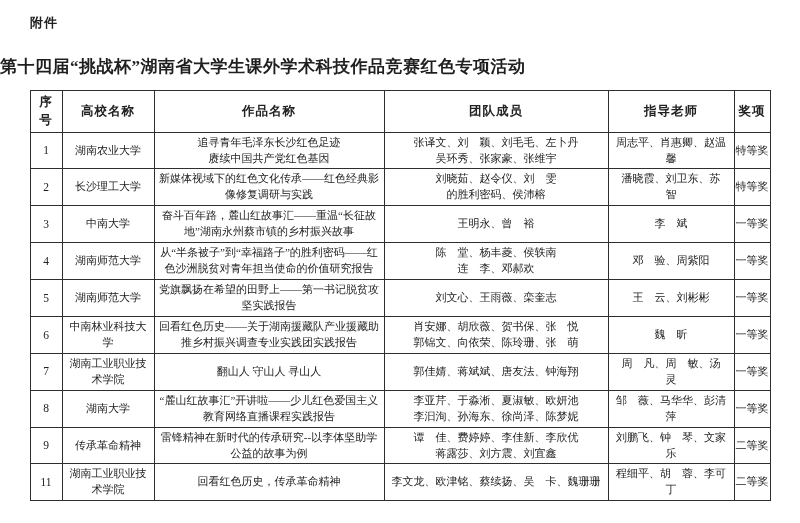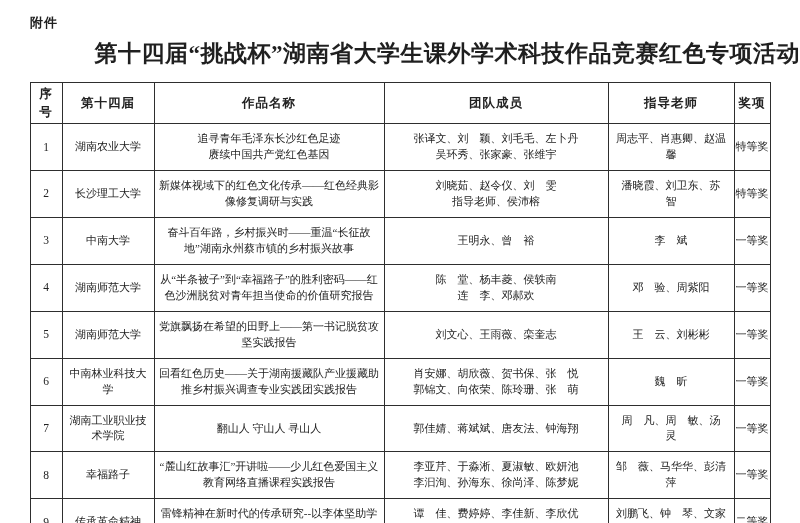--- a/index.html
+++ b/index.html
@@ -5,41 +5,41 @@
   * { margin:0; padding:0; box-sizing:border-box; }
   html,body { background:#ffffff; }
   .page {
     width:800px; height:523px; background:#ffffff; overflow:hidden;
     font-family:"Liberation Serif","DejaVu Serif",serif; color:#1f1f1f;
   }
   .attachment {
     font-weight:bold; font-size:13px; padding:14px 0 0 30px; letter-spacing:1px;
   }
   .title {
-    text-align:right; font-weight:bold; font-size:23px;
-    line-height:1.55; margin-top:4px; letter-spacing:0.5px;
+    text-align:left; font-weight:bold; font-size:17px;
+    line-height:1.55; margin-top:22px; letter-spacing:0.5px;
   }
   table.award-table {
     width:740px; margin:10px auto 0 auto; border-collapse:collapse;
     table-layout:fixed;
   }
   .award-table th, .award-table td {
     border:1px solid #2e2e2e; text-align:center; vertical-align:middle;
     font-size:11px; line-height:1.45; padding:2px 3px; color:#222;
     white-space:pre-line; overflow:hidden;
   }
   .award-table th { font-size:12.5px; font-weight:bold; height:30px; letter-spacing:1px; }
   .award-table td { height:36px; }
   .col-no    { width:32px; }
   .col-univ  { width:92px; }
   .col-work  { width:230px; }
   .col-team  { width:224px; }
   .col-adv   { width:126px; }
   .col-award { width:36px; }
-  .award-table td.cell-award { font-size:11px; padding:15px 1px; letter-spacing:0;font-family:Liberation Serif, serif; }
+  .award-table td.cell-award { font-size:11px; padding:0 1px; letter-spacing:0;font-family:Liberation Serif, serif; }
   .award-table td.cell-no { font-size:11.5px; }
 </style>
 </head>
 <body>
 
 <div class="page">
   <div class="attachment">附件</div>
   <div class="title">
     <div>第十四届“挑战杯”湖南省大学生课外学术科技作品竞赛红色专项活动</div>
   </div>
@@ -49,21 +49,21 @@
       <col class="col-no">
         <col class="col-univ">
         <col class="col-work">
       <col class="col-team">
         <col class="col-adv">
         <col class="col-award">
     </colgroup>
     <thead>
       <tr>
         <th>序号</th>
-        <th>第十四届</th>
+        <th>高校名称</th>
         <th>作品名称</th>
         <th>团队成员</th>
         <th>指导老师</th>
         <th>奖项</th>
       </tr>
     </thead>
     <tbody>
       <tr>
         <td class="cell-no">1</td>
         <td>湖南农业大学</td>
@@ -72,28 +72,28 @@
         <td>张译文、刘　颖、刘毛毛、左卜丹
 吴环秀、张家豪、张维宇</td>
         <td>周志平、肖惠卿、赵温馨</td>
         <td class="cell-award">特等奖</td>
       </tr>
       <tr>
         <td class="cell-no">2</td>
         <td>长沙理工大学</td>
         <td>新媒体视域下的红色文化传承——红色经典影像修复调研与实践</td>
         <td>刘晓茹、赵令仪、刘　雯
-指导老师、侯沛榕</td>
+的胜利密码、侯沛榕</td>
         <td>潘晓霞、刘卫东、苏　智</td>
         <td class="cell-award">特等奖</td>
       </tr>
       <tr>
         <td class="cell-no">3</td>
         <td>中南大学</td>
-        <td>奋斗百年路，乡村振兴时——重温“长征故地”湖南永州蔡市镇的乡村振兴故事</td>
+        <td>奋斗百年路，麓山红故事汇——重温“长征故地”湖南永州蔡市镇的乡村振兴故事</td>
         <td>王明永、曾　裕</td>
         <td>李　斌</td>
         <td class="cell-award">一等奖</td>
       </tr>
       <tr>
         <td class="cell-no">4</td>
         <td>湖南师范大学</td>
         <td>从“半条被子”到“幸福路子”的胜利密码——红色沙洲脱贫对青年担当使命的价值研究报告</td>
         <td>陈　堂、杨丰菱、侯轶南
 连　李、邓郝欢</td>
@@ -120,21 +120,21 @@
       <tr>
         <td class="cell-no">7</td>
         <td>湖南工业职业技术学院</td>
         <td>翻山人 守山人 寻山人</td>
         <td>郭佳婧、蒋斌斌、唐友法、钟海翔</td>
         <td>周　凡、周　敏、汤　灵</td>
         <td class="cell-award">一等奖</td>
       </tr>
       <tr>
         <td class="cell-no">8</td>
-        <td>幸福路子</td>
+        <td>湖南大学</td>
         <td>“麓山红故事汇”开讲啦——少儿红色爱国主义教育网络直播课程实践报告</td>
         <td>李亚芹、于淼淅、夏淑敏、欧妍池
 李汩洵、孙海东、徐尚泽、陈梦妮</td>
         <td>邹　薇、马华华、彭清萍</td>
         <td class="cell-award">一等奖</td>
       </tr>
       <tr>
         <td class="cell-no">9</td>
         <td>传承革命精神</td>
         <td>雷锋精神在新时代的传承研究--以李体坚助学公益的故事为例</td>

